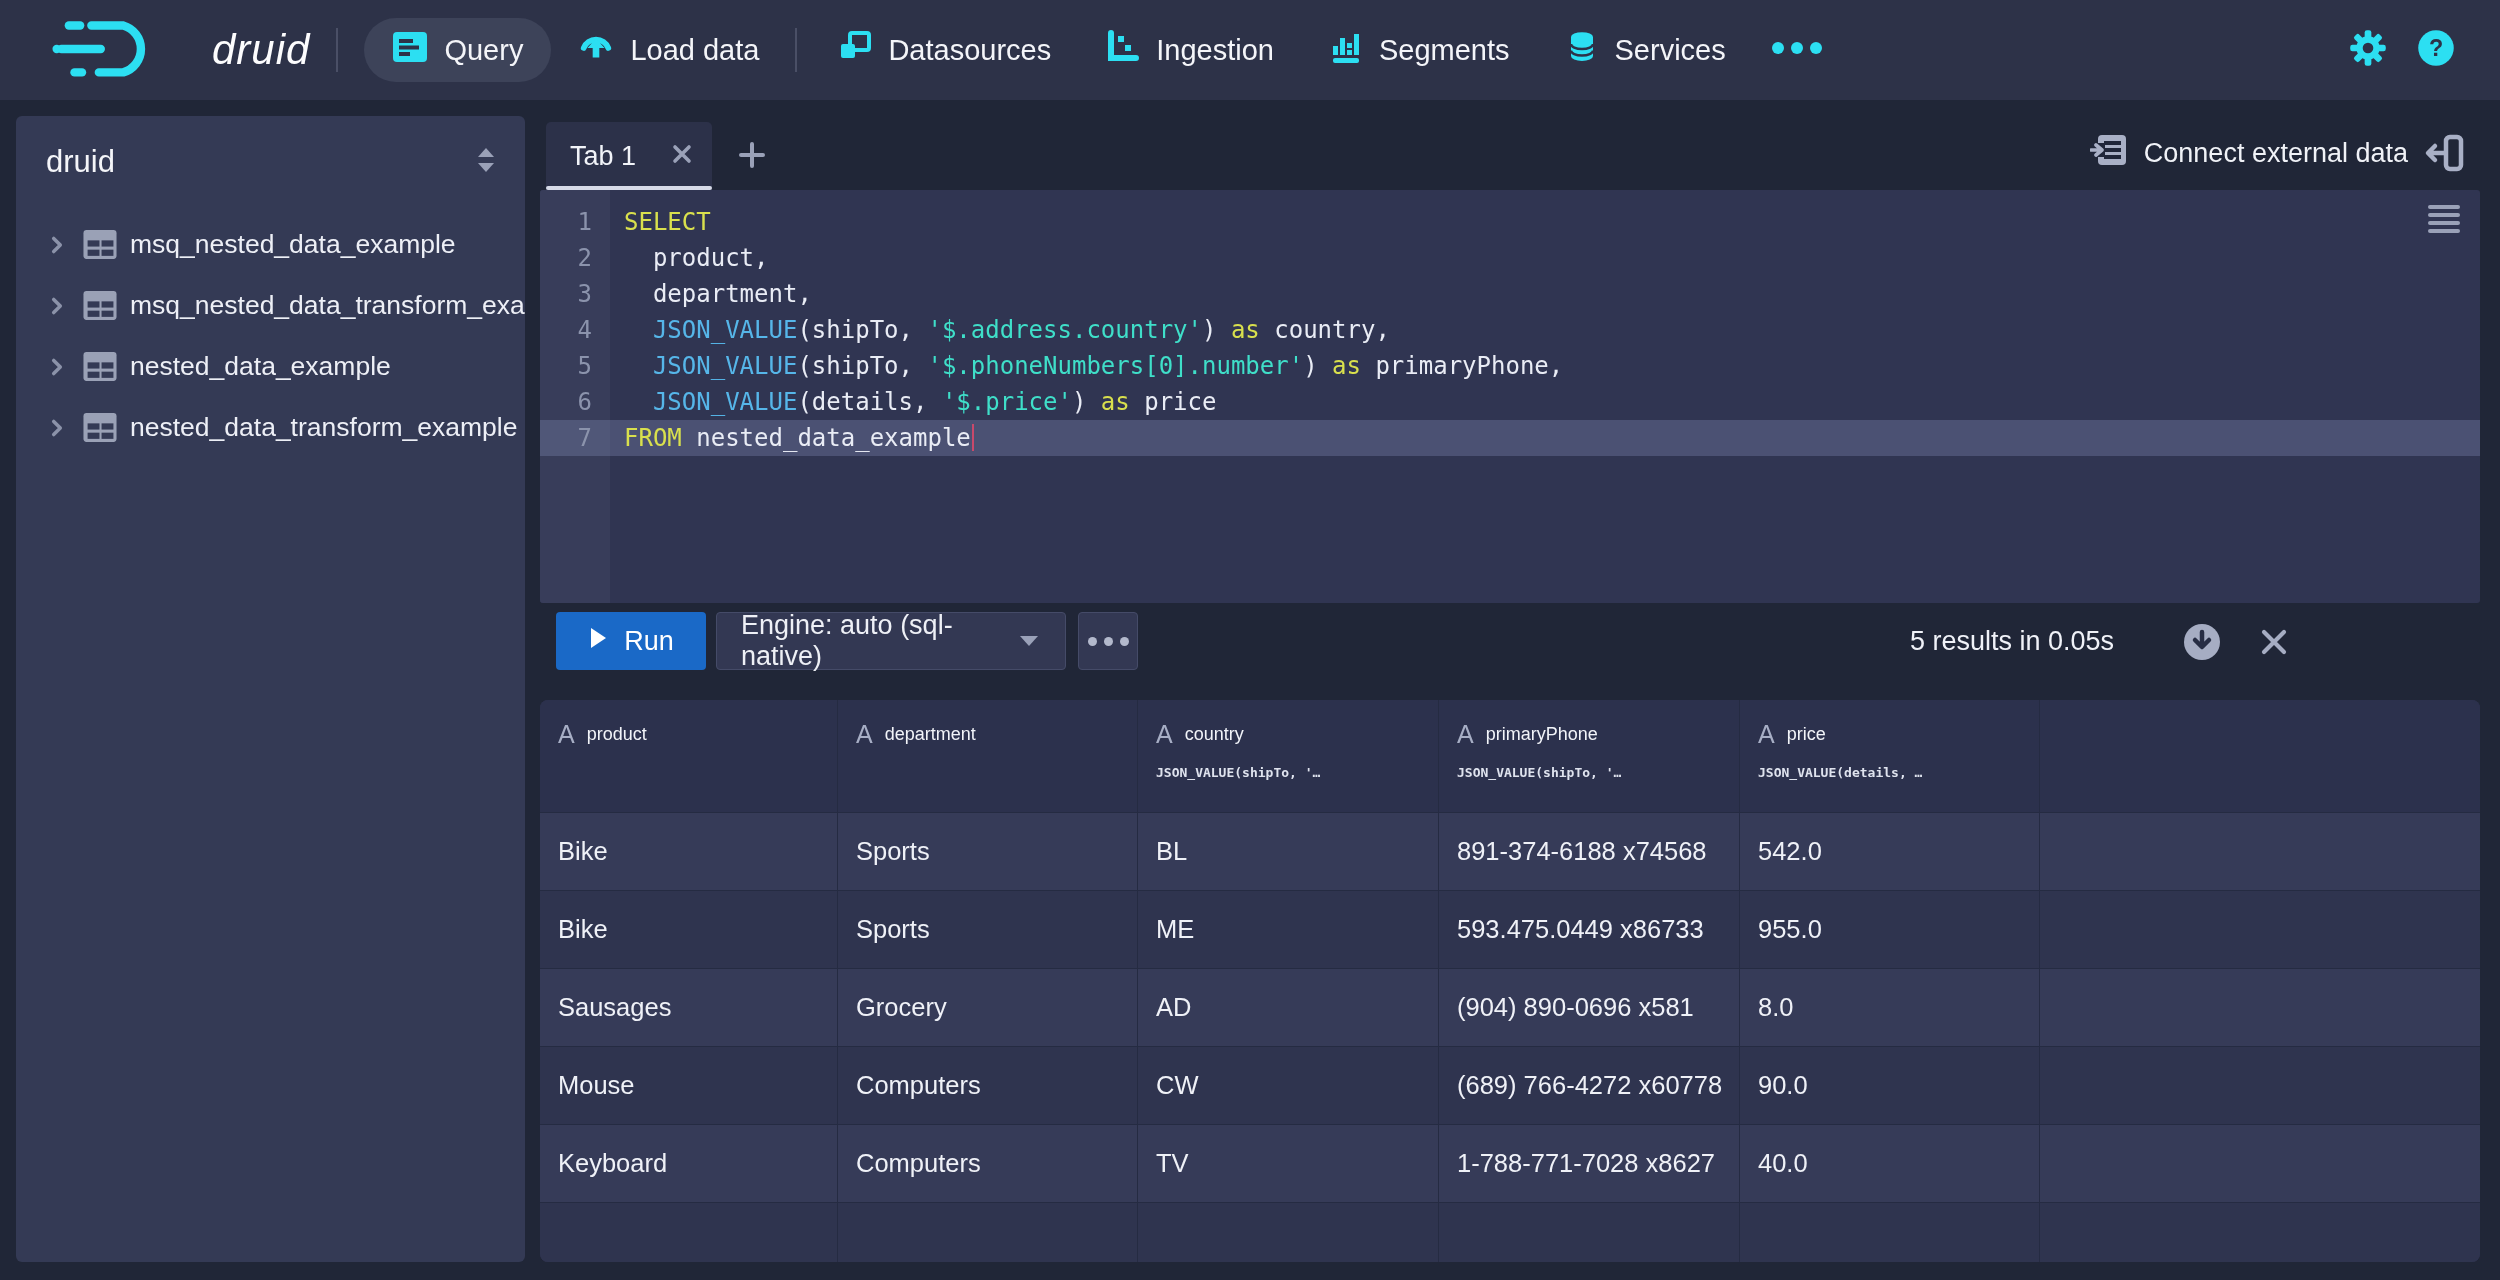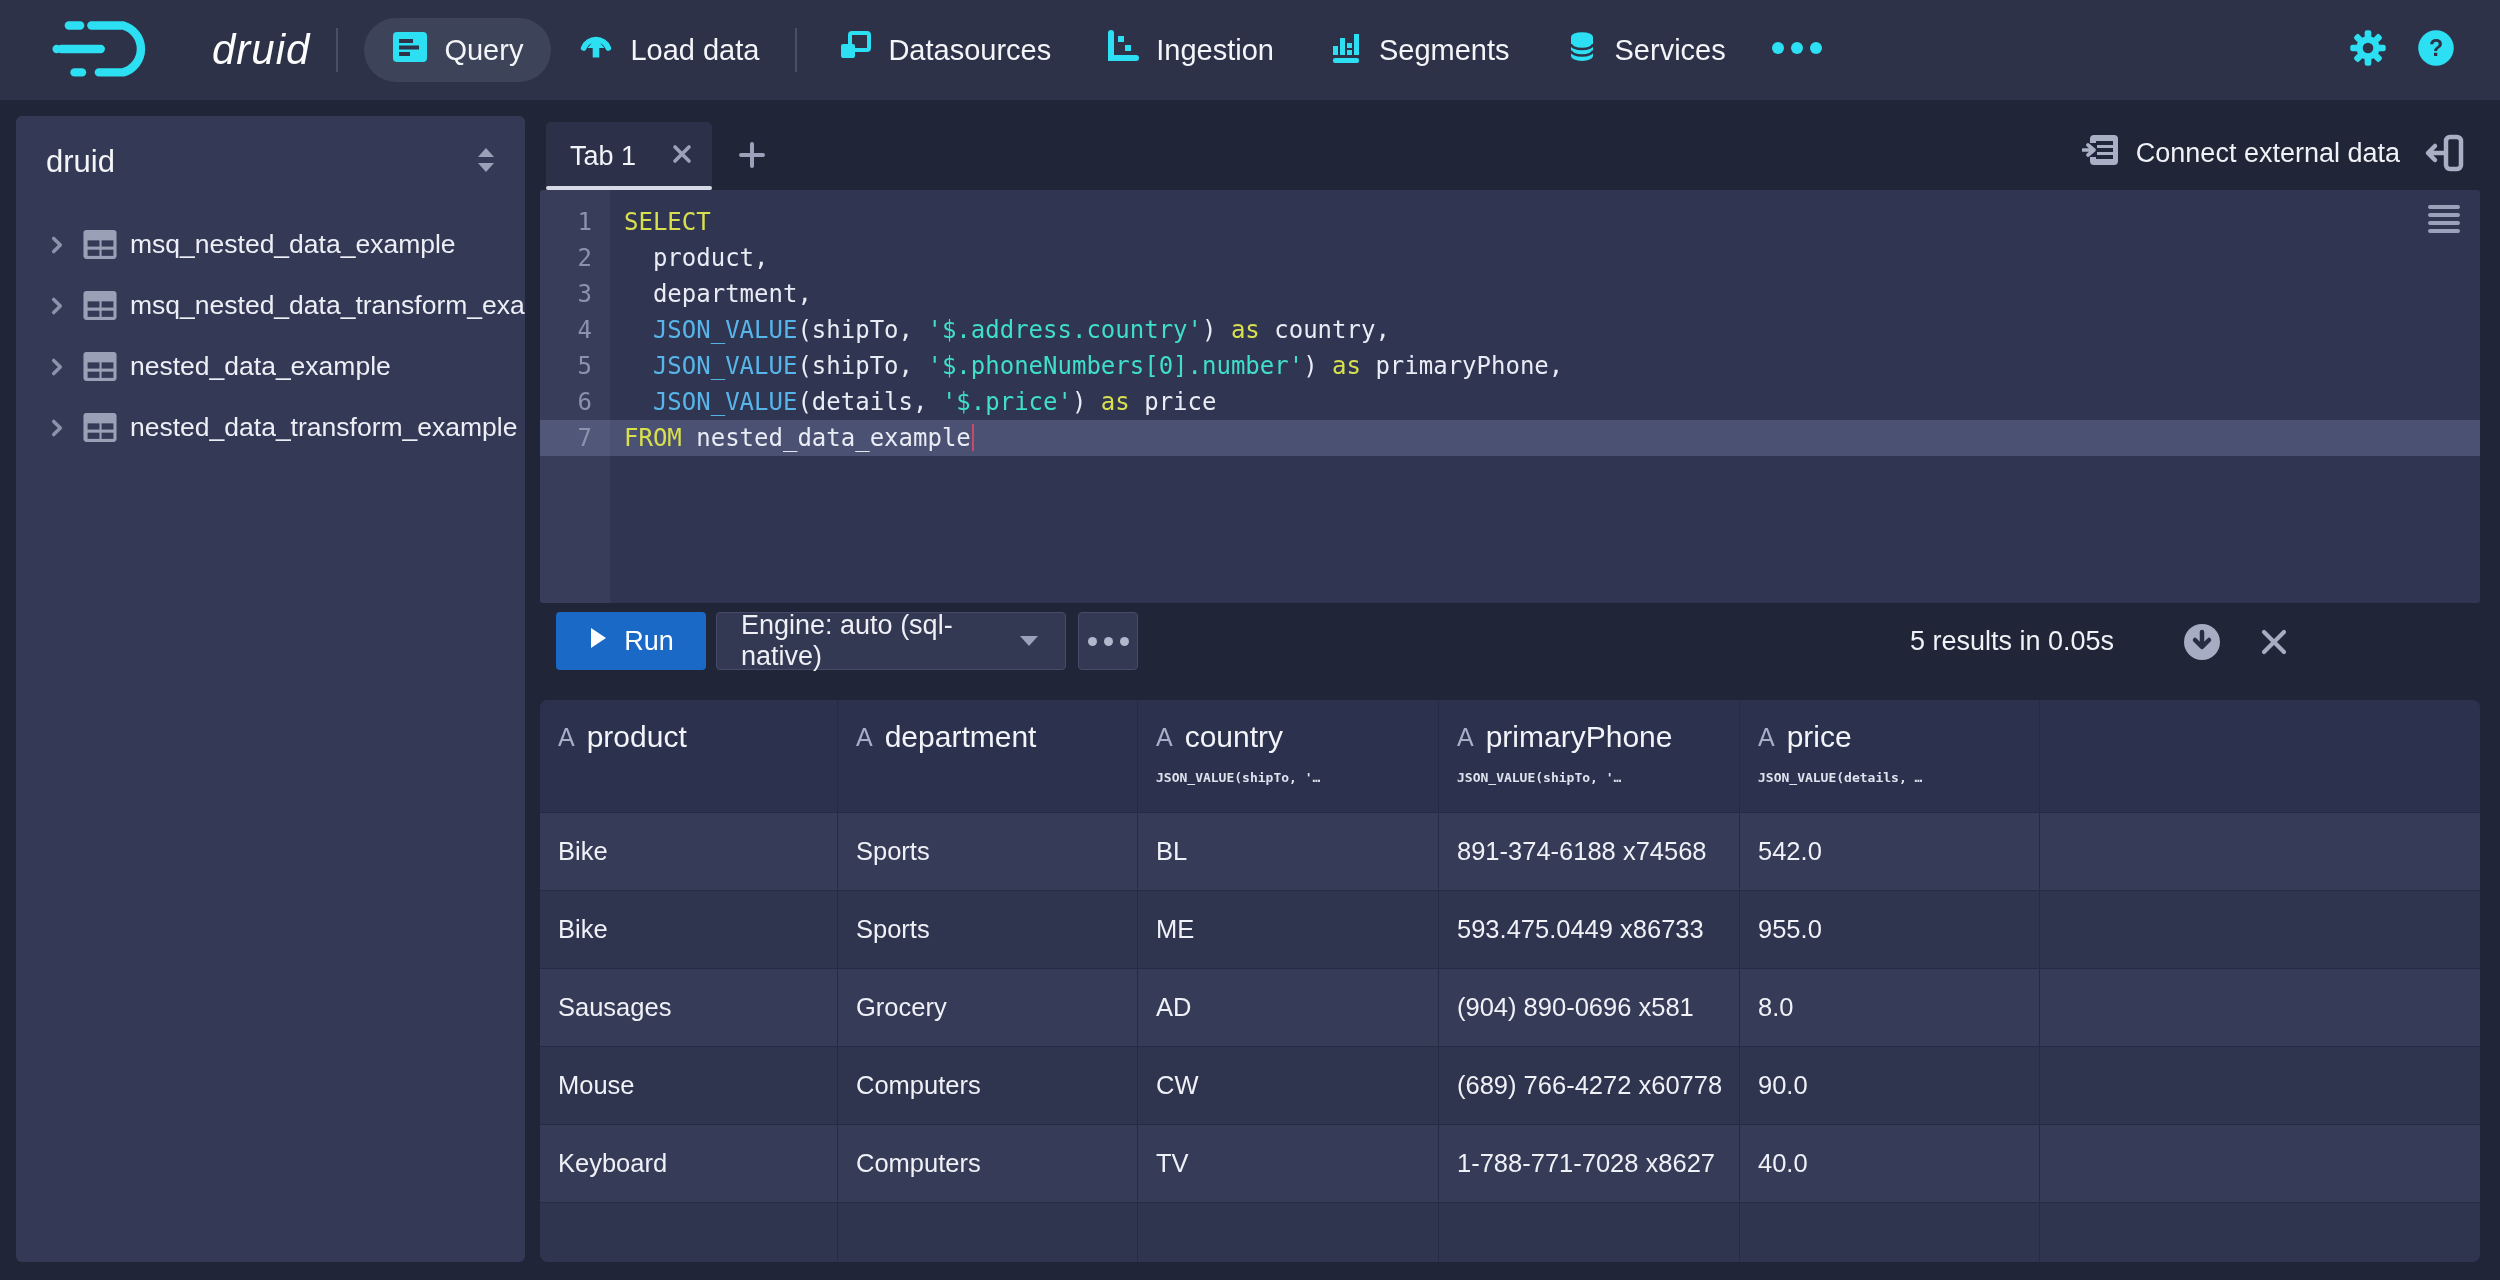--- a/index.html
+++ b/index.html
@@ -32,21 +32,21 @@
   .side-label { font-size:26.5px; color:#edeff6; white-space:nowrap; overflow:hidden; flex:1; }
 
   
   #tabstrip { position:absolute; left:540px; top:115px; width:1940px; height:75px; }
   .tab { position:absolute; left:6px; top:7px; width:166px; height:68px; background:#2c3149;
          border-radius:5px 5px 0 0; display:flex; align-items:center; padding:0 18px 0 24px; cursor:pointer; }
   .tab-underline { position:absolute; left:0; bottom:0; width:100%; height:4px; background:#d6dae7; border-radius:2px; }
   .tab-label { font-size:27px; color:#f1f3f8; flex:1; }
   .tab-add { position:absolute; left:192px; top:22px; width:40px; height:40px; display:flex;
              align-items:center; justify-content:center; cursor:pointer; }
-  .connect-btn { position:absolute; right:80px; top:14px; height:48px; display:flex;
+  .connect-btn { position:absolute; right:72px; top:14px; height:48px; display:flex;
                  align-items:center; gap:16px; font-size:27px; color:#f0f2f7; cursor:pointer; }
   .drawer-btn { position:absolute; right:14px; top:18px; cursor:pointer; }
 
   
   #editor { position:absolute; left:540px; top:190px; width:1940px; height:413px;
             background:#303552; border-radius:3px; overflow:hidden;
             font-family:"DejaVu Sans Mono", monospace; }
   .gutter-bg { position:absolute; left:0; top:0; width:70px; height:100%; background:#383d5a; }
   .code-lines { position:absolute; left:0; top:14px; width:100%; }
   .code-line { display:flex; height:36px; line-height:36px; font-size:24px; position:relative; }
@@ -76,21 +76,21 @@
 
   
   #results { position:absolute; left:540px; top:700px; width:1940px; height:562px;
              background:#2f344f; border-radius:8px; overflow:hidden;
              display:grid; grid-template-columns:298px 300px 301px 301px 300px 1fr;
              grid-template-rows:112px repeat(6,78px); }
   .th { background:#2c314d; border-right:1px solid #252b42; padding:20px 0 0 18px; cursor:pointer; }
   .th.last { border-right:none; }
   .th-top { display:flex; align-items:center; gap:12px; }
   .a-ic { font-size:25px; color:#a7aec5; }
-  .th-name { font-size:30px; color:#f2f4f9; }
+  .th-name { font-size:18px; color:#f2f4f9; }
   .th-expr { margin-top:16px; font-family:"DejaVu Sans Mono", monospace; font-weight:700;
              font-size:13px; color:#dfe3ee; white-space:nowrap; overflow:hidden; }
   .cell { border-right:1px solid #252b42; border-top:1px solid #252b42; display:flex;
           align-items:center; padding-left:18px; font-size:25.5px; color:#eff1f7; cursor:pointer; }
   .cell.last { border-right:none; }
   .cell.light { background:#363b58; }
   .cell.dark { background:#2f344f; }
 </style>
 </head>
 <body>

